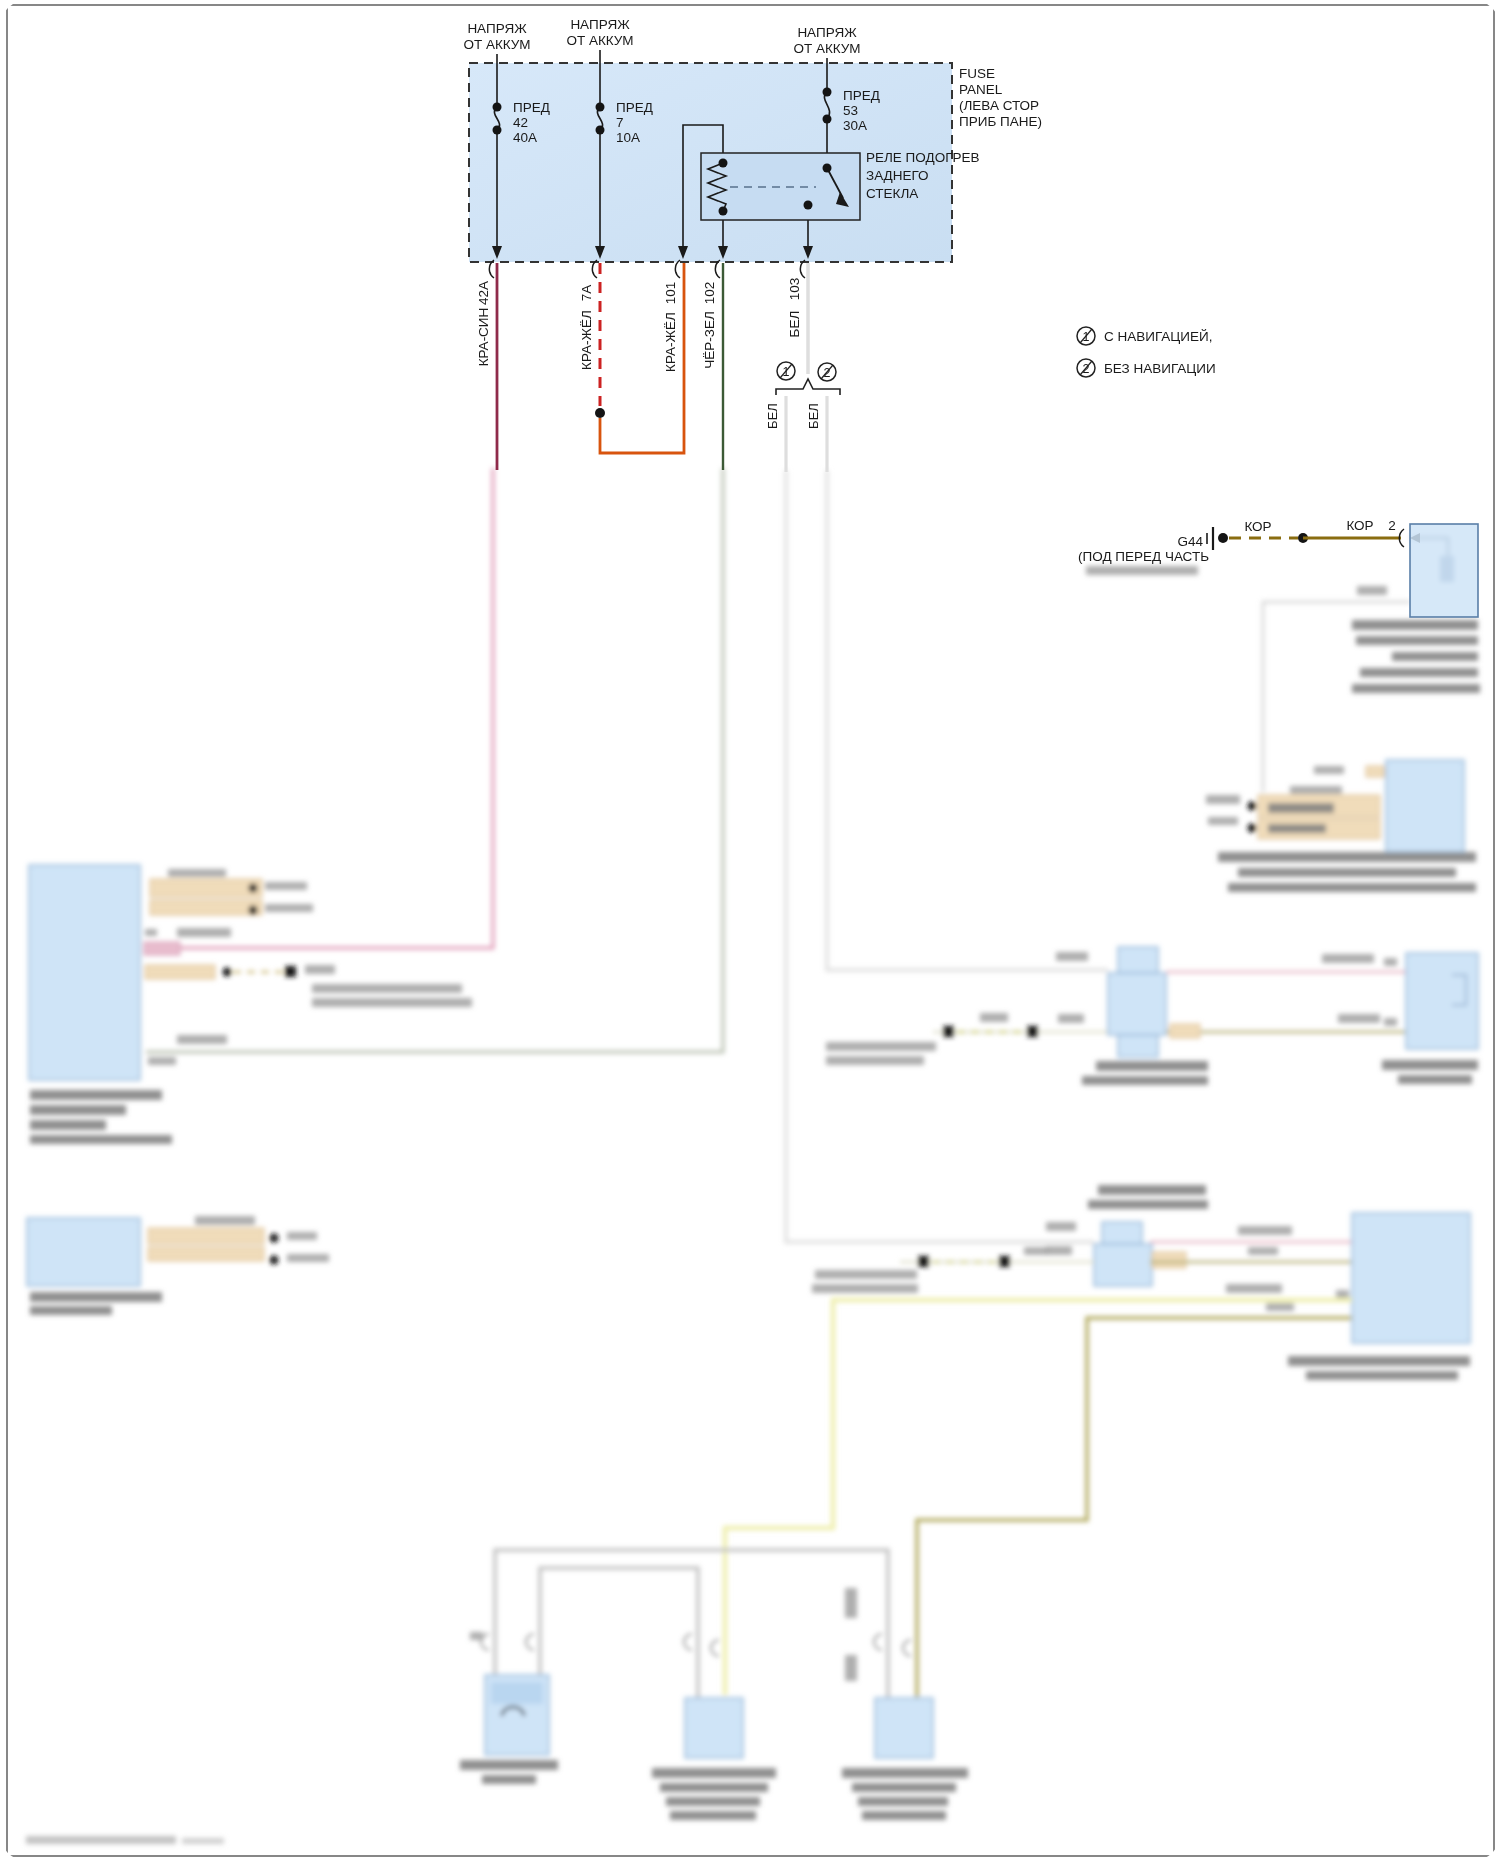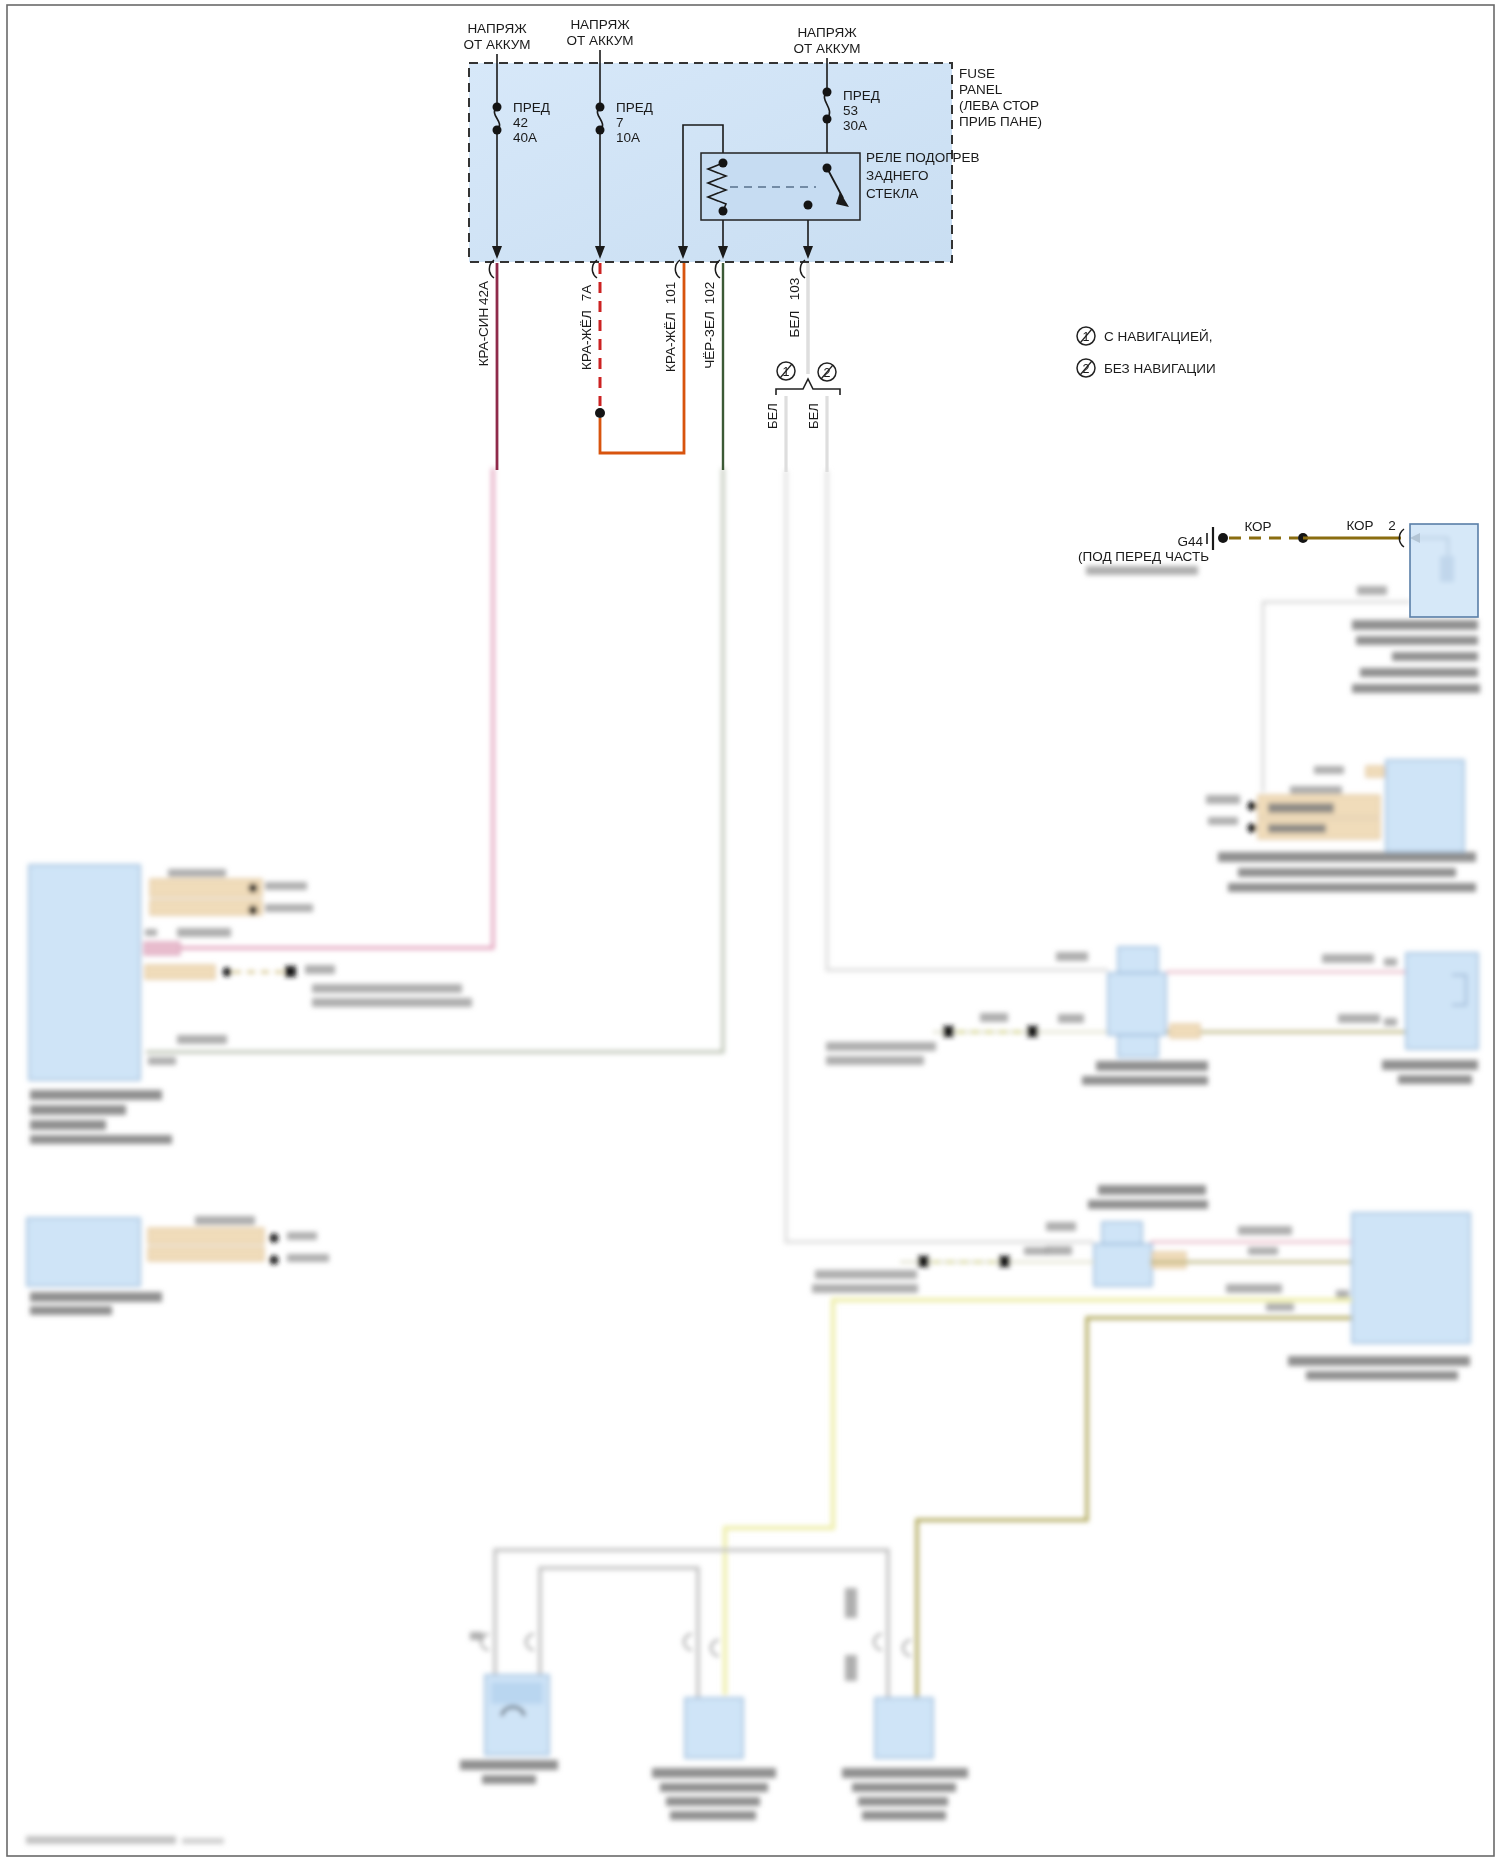--- a/index.html
+++ b/index.html
@@ -1,16 +1,16 @@
 <!DOCTYPE html>
 <html><head>
 <meta charset="utf-8">
 <style>
   html,body{margin:0;padding:0;background:#fff;}
-  #canvas{position:relative;width:1500px;height:1861px;background:#ffffff;overflow:hidden;}
+  #canvas{position:relative;width:1500px;height:1861px;background:#ffffff;overflow:hidden;border-radius:27px;}
   svg{position:absolute;left:0;top:0;}
   svg text{font-family:"Liberation Sans","DejaVu Sans",sans-serif;font-size:13.5px;fill:#1a1a1a;}
   .small{font-size:12.5px;}
   .wirelbl{font-size:13px;}
   .tb{fill:#9a9a9a;opacity:.8;}
   .tbd{fill:#7d7d7d;opacity:.85;}
   .bluebox{fill:#cfe4f7;stroke:#8fb3d6;stroke-width:1.5;}
   .tan{fill:#f0dcba;stroke:#d8b98c;stroke-width:1;}
   .dot{fill:#141414;}
   .blk{stroke:#1a1a1a;stroke-width:1.6;fill:none;}

